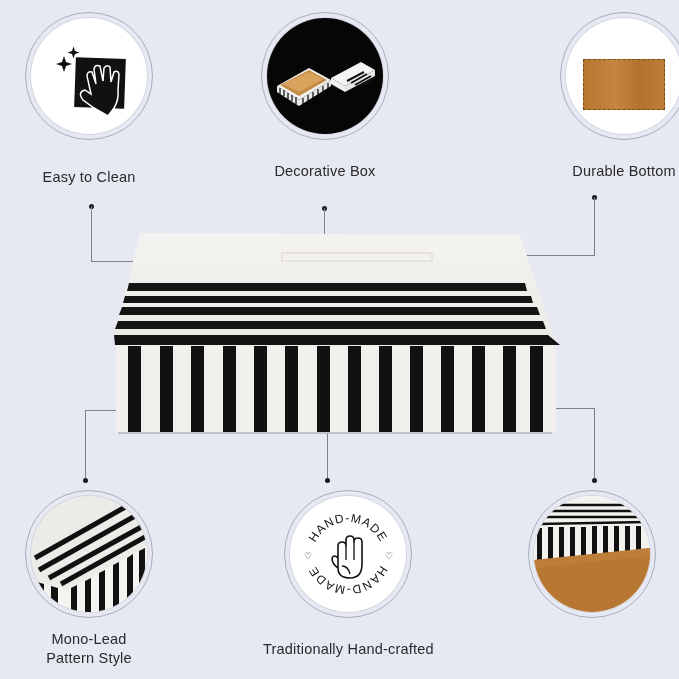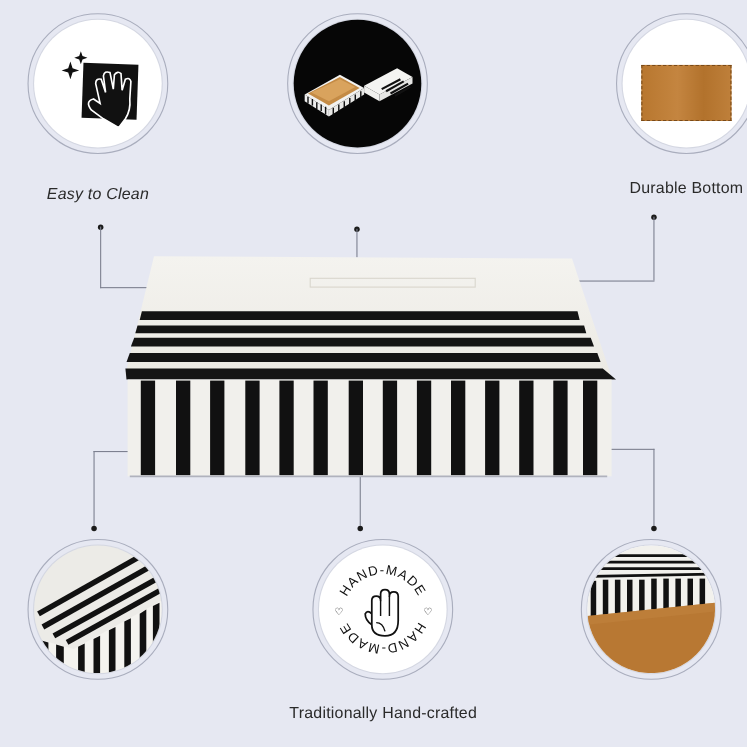--- a/index.html
+++ b/index.html
@@ -38,21 +38,21 @@
 
         <path d="M31 44 l2 -6 l2 6 l6 2 l-6 2 l-2 6 l-2 -6 l-6 -2z" fill="#111"></path>
         <path d="M41 33 l1.5 -4.5 l1.5 4.5 l4.5 1.5 l-4.5 1.5 l-1.5 4.5 l-1.5 -4.5 l-4.5 -1.5z" fill="#111"></path>
 
         <rect x="44" y="40" width="50" height="50" fill="#111" transform="rotate(2 69 65)"></rect>
 
         <path d="M52 82 q-6 -8 2 -10 l6 4 l-4 -18 q0 -5 5 -4 l4 12 l-2 -15 q1 -5 6 -3 l3 15 l1 -13 q3 -4 6 -1 l1 15 l3 -10 q4 -2 5 2 l-1 16 q1 10 -4 18 l-6 8 l-14 -8 z" fill="#111" stroke="#fff" stroke-width="1.5"></path>
       </svg>
     </div>
   </div>
-  <div class="label" style="margin-top:28px;font-style:italic;">Easy to Clean</div>
+  <div class="label" style="margin-top:28px;">Easy to Clean</div>
 </div>
 
 <div class="feature" style="left:261px; top:12px;">
   <div class="ring">
     <div class="inner" style="background:#060606;">
       <svg width="116" height="116" viewBox="0 0 116 116">
 
         <polygon points="10,68 42,50 64,62 32,82" fill="#f2f2f0"></polygon>
         <polygon points="13,67 42,52 60,62 32,78" fill="#c48b45"></polygon>
         <polygon points="16,66 42,54 56,61 32,74" fill="#d9a35d"></polygon>
@@ -80,20 +80,21 @@
         <g stroke="#111" stroke-width="2">
           <line x1="84" y1="65" x2="100" y2="56"></line>
             <line x1="88" y1="67" x2="104" y2="58"></line>
           <line x1="92" y1="69" x2="106" y2="61"></line>
             <line x1="80" y1="63" x2="97" y2="54"></line>
         </g>
       </svg>
     </div>
   </div>
   <div class="label" style="margin-top:22px;">
+    <div>Decorative Box</div>
   </div>
 </div>
 
 <div class="feature" style="left:560px; top:12px;">
   <div class="ring">
     <div class="inner">
       <div style="position:absolute; left:17px; top:41px; width:82px; height:51px; background:linear-gradient(90deg,#b8772f,#c48540 40%,#b2722c 70%,#be7f3a); border:1px dashed #7a4a18; box-sizing:border-box;"></div>
     </div>
   </div>
   <div class="label" style="margin-top:22px;">Durable Bottom</div>
@@ -177,20 +178,24 @@
           <polygon points="40,92 46,89 46,116 40,116"></polygon>
           <polygon points="54,85 60,82 60,116 54,116"></polygon>
           <polygon points="68,77 74,74 74,116 68,116"></polygon>
           <polygon points="82,69 88,66 88,116 82,116"></polygon>
           <polygon points="96,62 102,58 102,116 96,116"></polygon>
           <polygon points="108,55 114,52 114,116 108,116"></polygon>
         </g>
       </svg>
     </div>
   </div>
+  <div class="label" style="margin-top:12px;">
+    <div>Mono-Lead</div>
+    <div>Pattern Style</div>
+  </div>
 </div>
 
 <div class="feature" style="left:263px; top:490px;">
   <div class="ring">
     <div class="inner">
       <svg width="116" height="116" viewBox="0 0 116 116">
         <defs>
           <path id="arcTop" d="M22,62 A36,36 0 0,1 94,62"></path>
           <path id="arcBot" d="M94,56 A36,36 0 0,1 22,56"></path>
         </defs>

